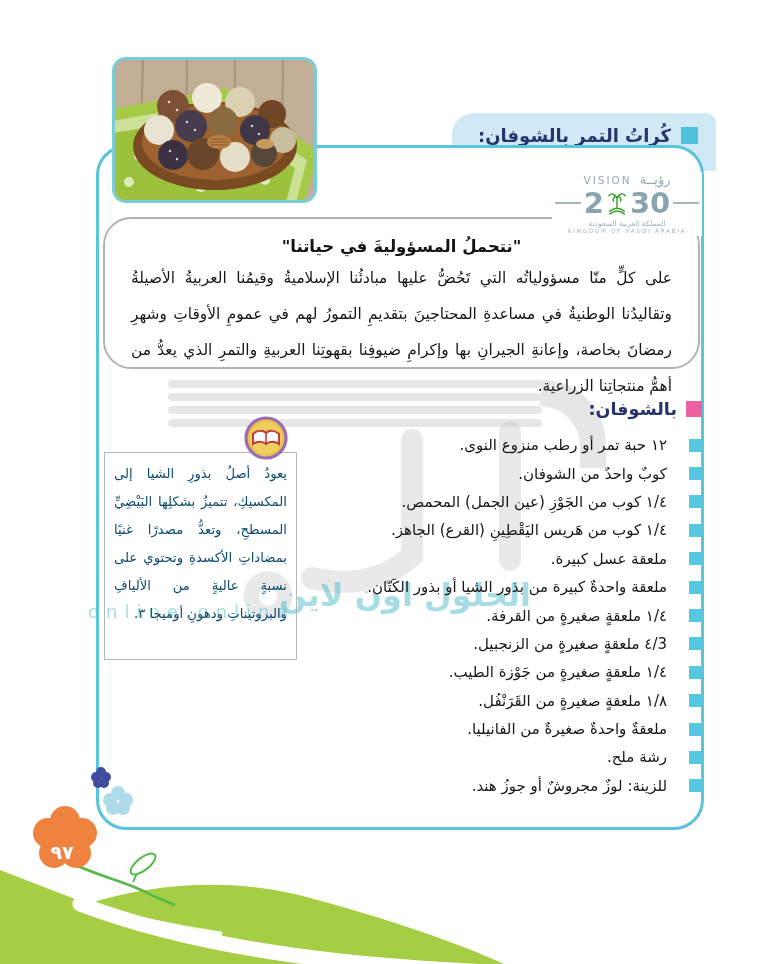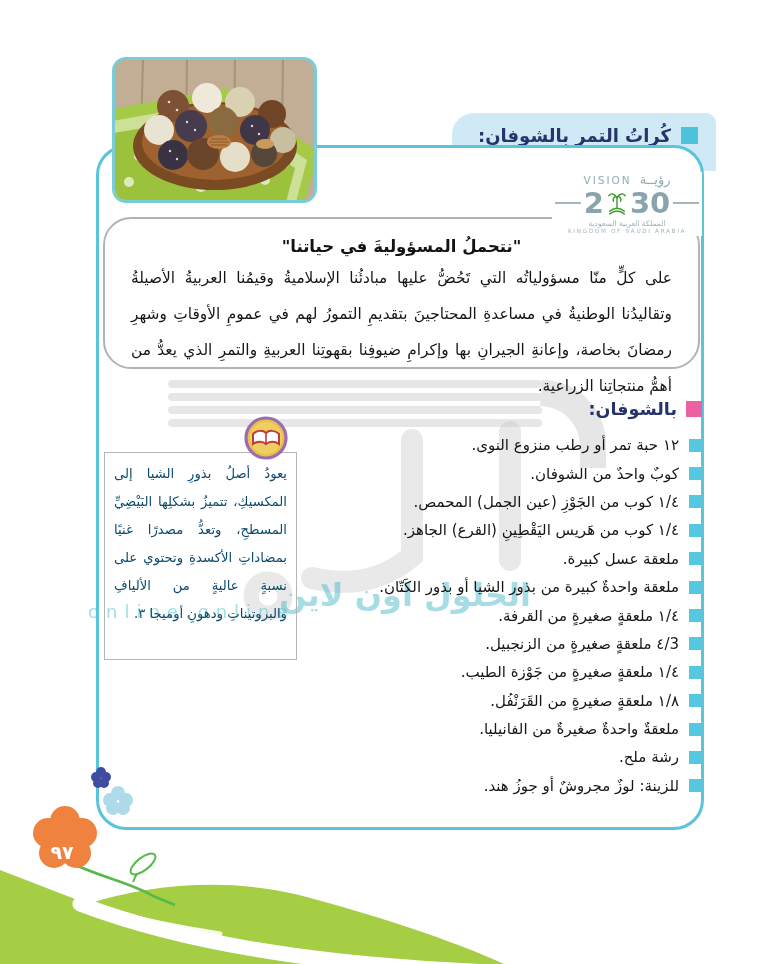--- a/index.html
+++ b/index.html
@@ -44,21 +44,21 @@
              border-radius:28px;box-sizing:border-box;z-index:3;direction:rtl;
              padding:18px 26px 0 26px;}
   .quote-head{text-align:center;font-weight:bold;font-size:16.5px;color:#131313;margin-bottom:4px;}
   .quote-body{font-size:15.4px;line-height:36px;text-align:justify;color:#161616;}
 
   
   .ing-head{right:63px;top:399px;display:flex;direction:rtl;align-items:center;gap:9px;z-index:3;}
   .sq-pink{width:16px;height:16px;background:#ec619f;flex:none;}
   .ing-head-label{font-weight:bold;font-size:17.5px;color:#27346b;}
   .ing-list{right:63px;top:431px;width:592px;margin:0;padding:0;list-style:none;z-index:3;}
-  .ing{display:flex;direction:rtl;align-items:center;gap:10px;height:28.4px;text-align:right;}
+  .ing{display:flex;direction:rtl;align-items:center;gap:22px;height:28.4px;text-align:right;}
   .ing .sq{width:13px;height:13px;background:#55c7e1;flex:none;}
   .ing-text{font-size:15px;color:#161616;white-space:nowrap;}
 
   
   .note-box{left:104px;top:452px;width:193px;height:208px;border:1.3px solid #b5b5b5;
             box-sizing:border-box;padding:7px 9px;direction:rtl;font-size:13.2px;
             line-height:28px;text-align:justify;color:#0c4a6e;z-index:3;}
   .book-icon{left:243px;top:415px;width:46px;height:46px;z-index:4;}
 
   

